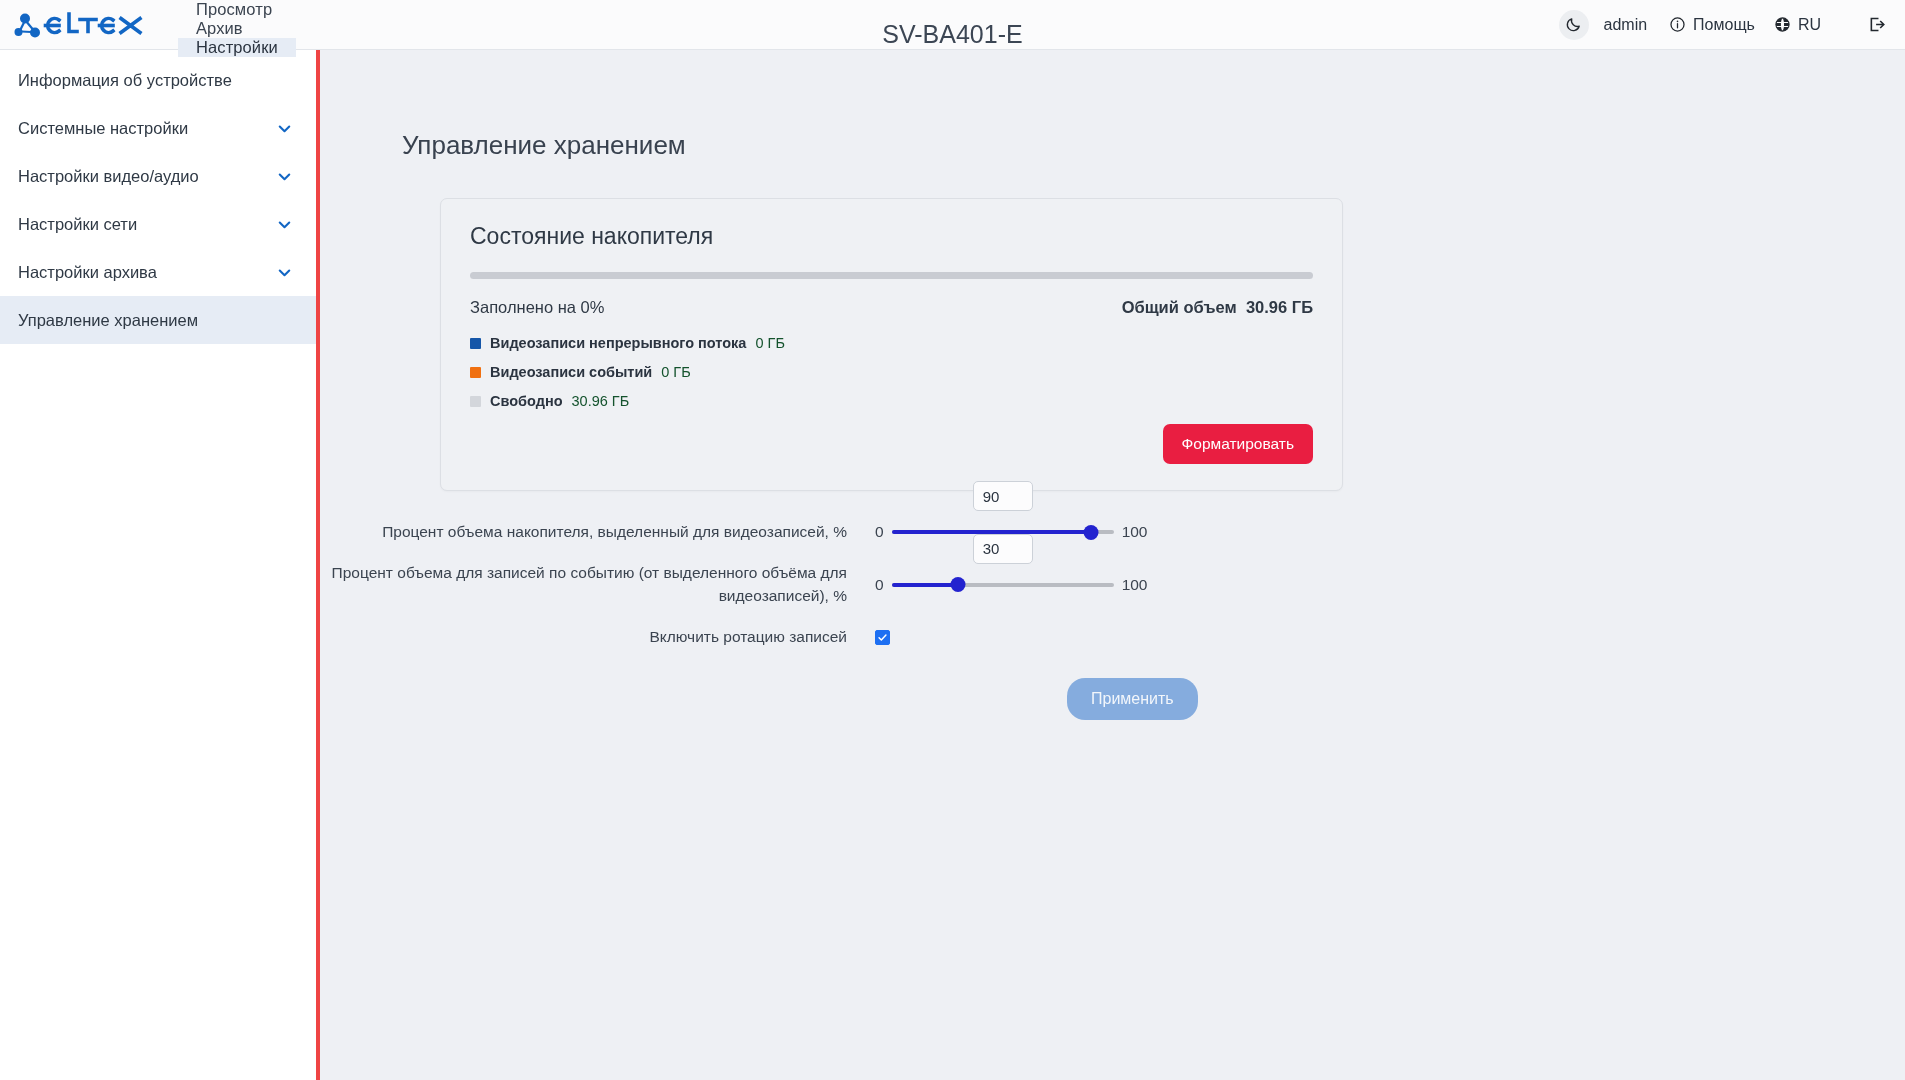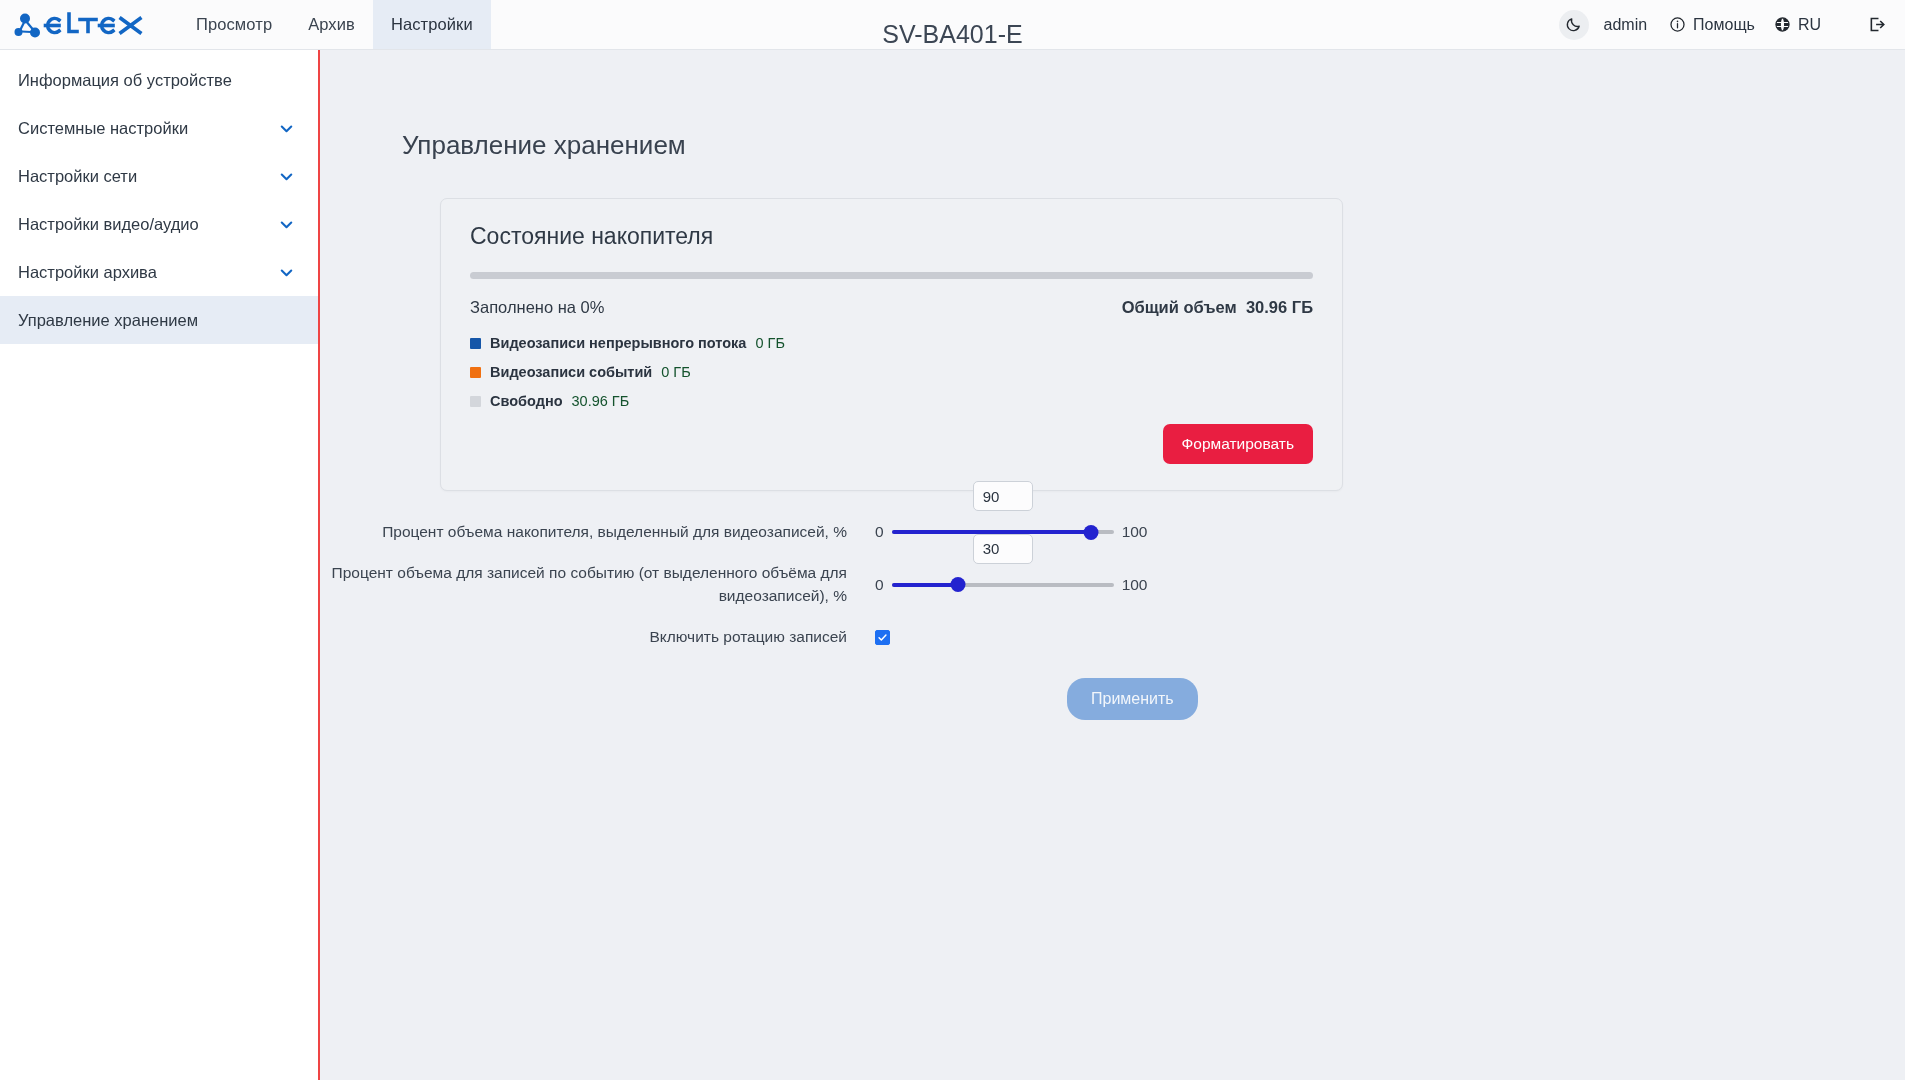--- a/index.html
+++ b/index.html
@@ -26,20 +26,21 @@
     display: flex;
     align-items: center;
     padding: 0 14px 0 14px;
     gap: 4px;
   }
   .logo-svg { display: block; }
   .nav-tabs {
     display: flex;
     align-items: stretch;
     margin-left: 16px;
+    flex-direction: column;
   }
   .nav-tab {
     display: flex;
     align-items: center;
     padding: 0 18px;
     font-size: 16.5px;
     color: #3b4450;
     cursor: pointer;
     background: transparent;
     border: none;
@@ -94,21 +95,21 @@
   .logout-btn { margin-left: 28px; }
 
   
   .shell { display: flex; height: calc(1080px - 50px); }
 
   
   .sidebar {
     width: 320px;
     flex: 0 0 320px;
     background: #ffffff;
-    border-right: 2px solid #ef4444;
+    border-right: 4px solid #ef4444;
     padding-top: 6px;
   }
   .side-item {
     display: flex;
     align-items: center;
     justify-content: space-between;
     padding: 0 22px 0 18px;
     height: 48px;
     font-size: 16.5px;
     color: #2f3945;
@@ -375,30 +376,30 @@
     <div class="side-item">
       <span>Системные настройки</span>
       <span class="chev">
         <svg width="19" height="19" viewBox="0 0 24 24">
             <path d="M6 9.5l6 6 6-6" fill="none" stroke="#1266c4" stroke-width="2.6" stroke-linecap="round" stroke-linejoin="round"></path>
           </svg>
       </span>
     </div>
 
     <div class="side-item">
-      <span>Настройки сети</span>
+      <span>Настройки видео/аудио</span>
       <span class="chev">
         <svg width="19" height="19" viewBox="0 0 24 24">
             <path d="M6 9.5l6 6 6-6" fill="none" stroke="#1266c4" stroke-width="2.6" stroke-linecap="round" stroke-linejoin="round"></path>
           </svg>
       </span>
     </div>
 
     <div class="side-item">
-      <span>Настройки видео/аудио</span>
+      <span>Настройки сети</span>
       <span class="chev">
         <svg width="19" height="19" viewBox="0 0 24 24">
             <path d="M6 9.5l6 6 6-6" fill="none" stroke="#1266c4" stroke-width="2.6" stroke-linecap="round" stroke-linejoin="round"></path>
           </svg>
       </span>
     </div>
 
     <div class="side-item">
       <span>Настройки архива</span>
       <span class="chev">

